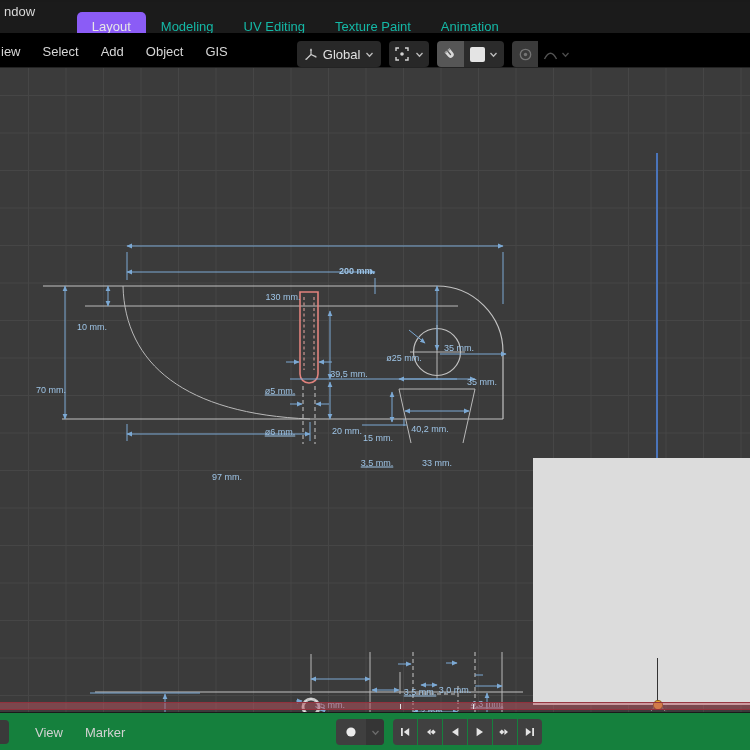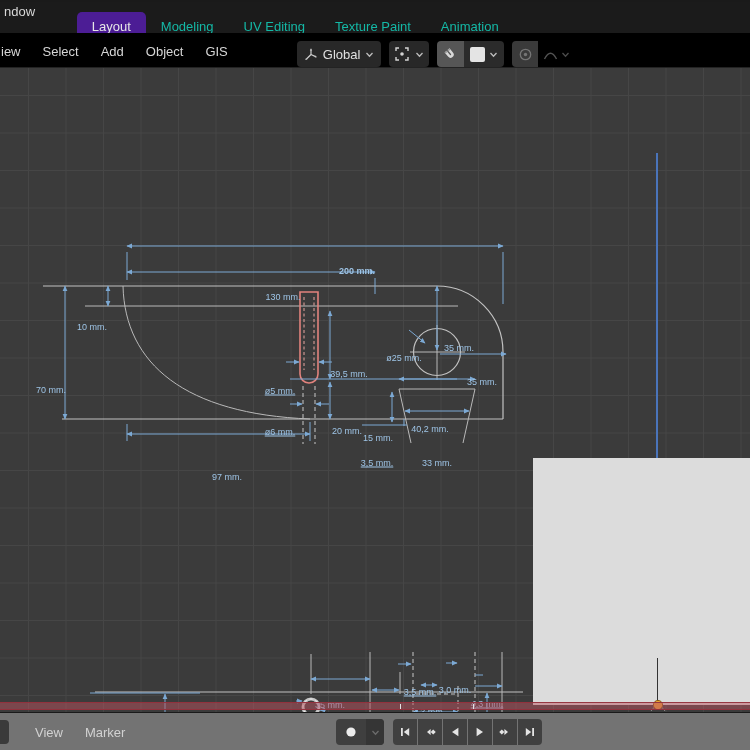--- a/index.html
+++ b/index.html
@@ -7,21 +7,21 @@
               font-family:"Liberation Sans", sans-serif; }
   #app { position:relative; width:750px; height:750px; }
 
   
   #topbar { position:absolute; left:0; top:2px; width:750px; height:47px;
             background:#1b1b1b; display:flex; align-items:center; z-index:10; }
   .tmenu { color:#d8d8d8; font-size:13px; padding:7px 12px; cursor:default; }
   .tmenu:first-child { margin-left:-8px; }
   #tabs { display:flex; align-items:flex-end; height:33px; margin-left:26px; }
   .tab { color:#14b8a6; font-size:13px; padding:7px 15px 8px 15px; border-radius:5px 5px 0 0; }
-  .tab.active { background:#4c1d95; color:#e6e6e6; }
+  .tab.active { background:#8b5cf6; color:#e6e6e6; }
 
   
   #toolbar { position:absolute; left:0; top:33px; width:750px; height:35px;
              background:#000000; display:flex; align-items:flex-end; z-index:10;
              border-bottom:1px solid #232323; }
   .hmenu { color:#d6d6d6; font-size:13px; padding:8px 11px; }
   .hmenu:first-child { margin-left:-10px; }
   .wbtn { display:flex; align-items:center; background:#282828; border-radius:4px;
           height:26px; padding:0 7px; gap:5px; color:#e0e0e0; font-size:13px; }
   .chev { width:9px; height:9px; flex:0 0 auto; }
@@ -58,21 +58,21 @@
   #gizmo { position:absolute; left:650px; top:697px; width:16px; height:16px; z-index:6; }
 
   
   #tstrip { position:absolute; left:0; top:702px; width:750px; height:8px;
             background:rgba(186,84,96,.5); border-top:1px solid rgba(148,48,60,.95);
             border-bottom:1px solid rgba(148,48,60,.95); z-index:7; }
   .ttick { position:absolute; top:1px; width:1px; height:5px; background:#e3e3e3; }
 
   
   #botbar { position:absolute; left:0; top:712px; width:750px; height:38px;
-            background:#737373; border-top:1px solid #1a1a1a; z-index:10; }
+            background:#15803d; border-top:1px solid #1a1a1a; z-index:10; }
   #bot-inner { position:relative; width:750px; height:38px; display:flex; align-items:center; }
   #editor-sliver { position:absolute; left:0; top:7px; width:9px; height:24px;
                    background:#3a3a3a; border-radius:0 4px 4px 0; }
   .bmenu { color:#d2d2d2; font-size:13px; padding:8px 11px; }
   #bot-menus { margin-left:24px; display:flex; }
   #transport { position:absolute; left:336px; top:6px; display:flex; align-items:center; gap:9px; }
   #rec-wrap { display:flex; align-items:center; background:#3f3f3f; border-radius:4px;
               height:26px; overflow:hidden; }
   #rec-btn { width:30px; height:26px; display:flex; align-items:center; justify-content:center; }
   #rec-chev { width:18px; height:26px; display:flex; align-items:center;

